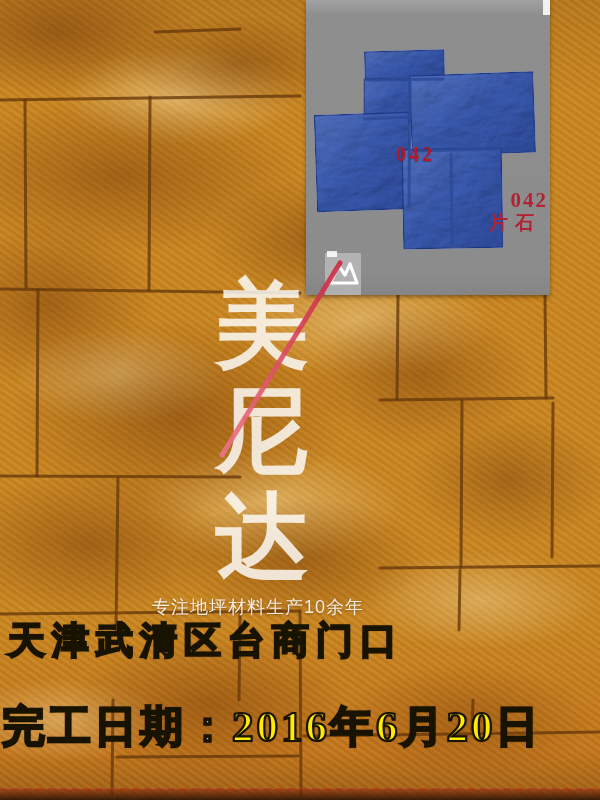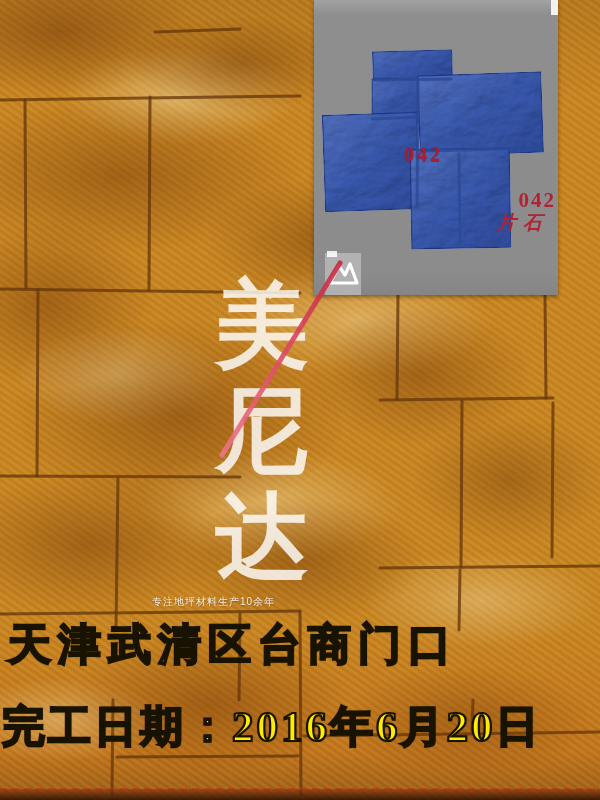--- a/index.html
+++ b/index.html
@@ -29,62 +29,62 @@
       radial-gradient(150px 70px at 20% 47%, rgba(248,228,175,.45), rgba(248,228,175,0) 70%),
       radial-gradient(190px 80px at 45% 63%, rgba(244,223,168,.45), rgba(244,223,168,0) 70%),
       radial-gradient(170px 70px at 80% 75%, rgba(244,223,168,.40), rgba(244,223,168,0) 70%),
       radial-gradient(150px 60px at 10% 90%, rgba(244,223,168,.40), rgba(244,223,168,0) 70%),
       repeating-linear-gradient(35deg, rgba(255,244,210,.05) 0 3px, rgba(70,35,5,.06) 3px 6px),
       linear-gradient(180deg, rgba(60,30,5,.12), rgba(0,0,0,0) 12% 78%, rgba(170,60,10,.22) 94%, rgba(90,35,5,.40));
   }
   .grout{position:absolute;left:0;top:0;}
   
   .inset{
-    position:absolute;left:314px;top:0;width:244px;height:295px;
+    position:absolute;left:306px;top:0;width:244px;height:295px;
     background:linear-gradient(180deg,#a2a2a2,#8e8e8e 5%,#8c8c8c 92%,#858585);
     box-shadow:0 2px 4px rgba(40,20,5,.45);
   }
   .notch{position:absolute;right:0;top:0;width:7px;height:15px;background:#f2f2f2;}
   .mold-num{
     position:absolute;left:90px;top:143px;
     font-family:"Liberation Serif","DejaVu Serif",serif;font-weight:bold;
     font-size:20px;letter-spacing:3px;color:#b01c2c;
     text-shadow:0 1px 1px rgba(60,0,10,.35);
   }
   .side-label{position:absolute;right:2px;text-align:right;color:#b22233;
     font-family:"Liberation Serif","DejaVu Serif",serif;font-weight:bold;}
   .side-model{top:188px;font-size:21px;letter-spacing:2px;}
-  .side-name{top:210px;right:9px;font-size:19px;letter-spacing:7px;font-style:italic;}
+  .side-name{top:210px;right:9px;font-size:19px;letter-spacing:7px;}
   .side-spec{top:234px;font-size:19px;letter-spacing:1px;font-style:italic;}
   
   .logo-box{
     position:absolute;left:325px;top:253px;width:36px;height:42px;
     background:rgba(196,196,196,.68);
   }
   .logo-tab{position:absolute;left:2px;top:-2px;width:10px;height:6px;background:rgba(255,255,255,.85);}
   .wm-col{position:absolute;left:212px;top:272px;width:100px;text-align:center;}
   .wm-char{
     display:block;height:106px;line-height:106px;font-size:94px;font-weight:bold;
     color:rgba(255,255,255,.82);
     font-family:"Liberation Sans","DejaVu Sans",sans-serif;
   }
   .wm-tag{
     position:absolute;left:152px;top:595px;
-    font-size:10px;letter-spacing:1px;color:rgba(255,255,255,.88);
+    font-size:18px;letter-spacing:1px;color:rgba(255,255,255,.88);
     text-shadow:0 1px 2px rgba(80,40,0,.45);white-space:nowrap;text-align:right;
   }
   .redline{position:absolute;left:0;top:0;pointer-events:none;}
   
   .caption{position:absolute;left:0;top:0;width:600px;
     font-family:"Liberation Serif","DejaVu Serif",serif;font-weight:bold;
     color:#ffec00;
     -webkit-text-stroke:2.2px #181200;
     text-shadow:0 0 2px #000;
     white-space:nowrap;}
-  .cap1{position:absolute;left:8px;top:616px;font-size:43px;letter-spacing:7px;}
+  .cap1{position:absolute;left:8px;top:616px;font-size:37px;letter-spacing:7px;}
   .cap2{position:absolute;left:2px;top:698px;font-size:43px;letter-spacing:3px;}
   .bottom-edge{
     position:absolute;left:0;bottom:0;width:600px;height:11px;
     background:linear-gradient(180deg,rgba(150,50,20,.55),rgba(45,22,4,.9));
   }
 </style>
 </head>
 <body>
 
 <div class="stage">

